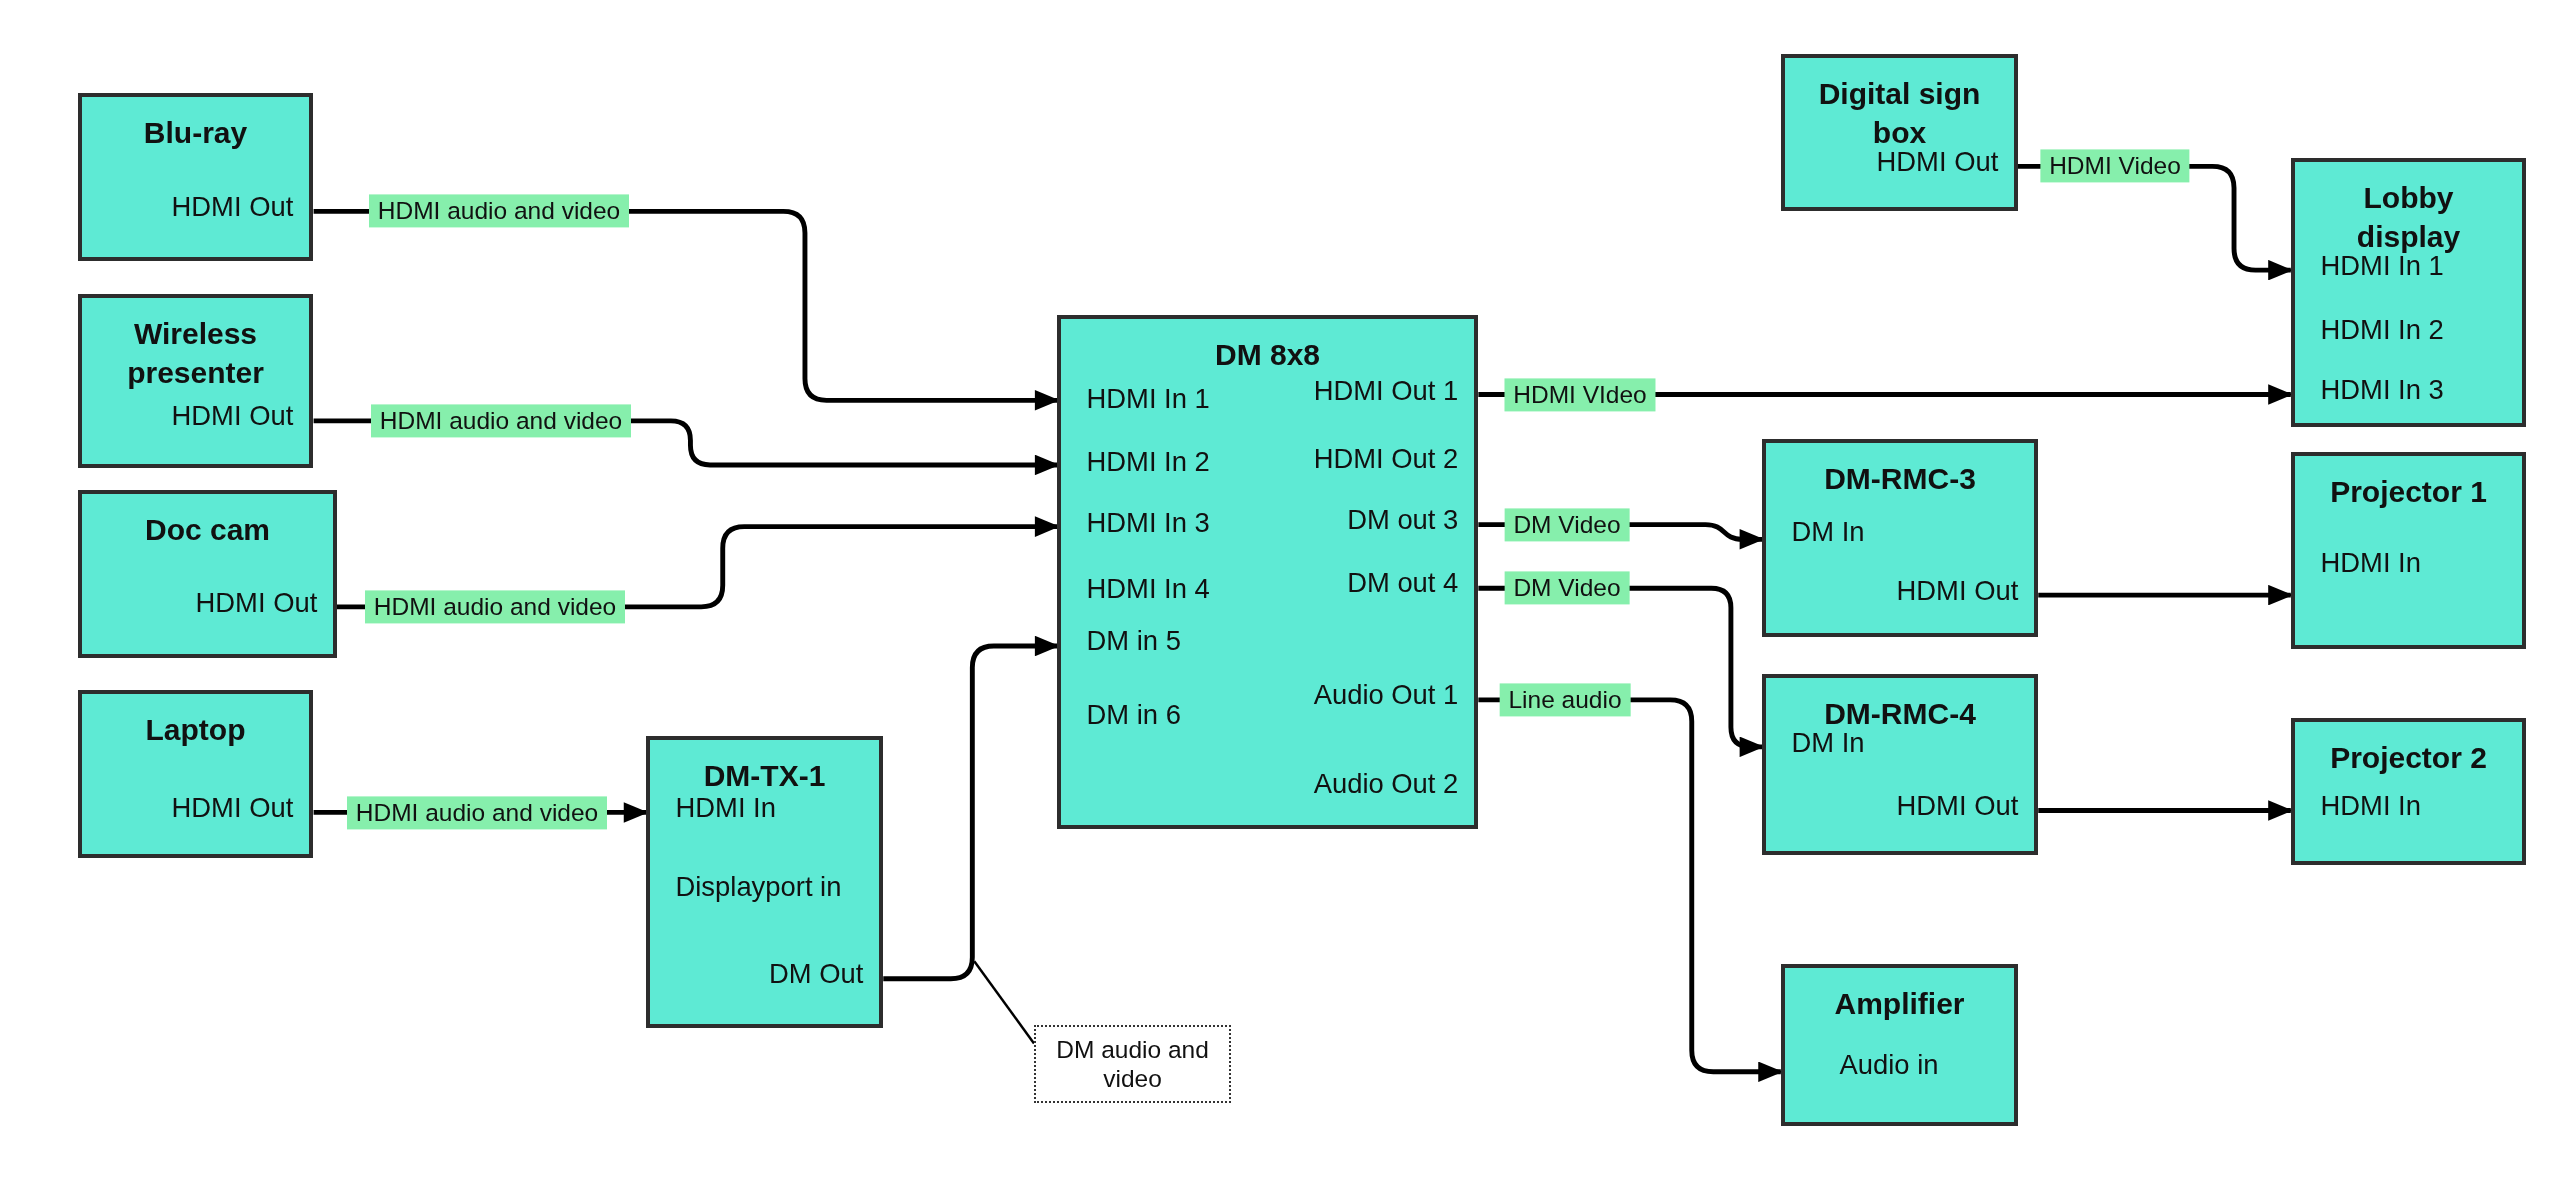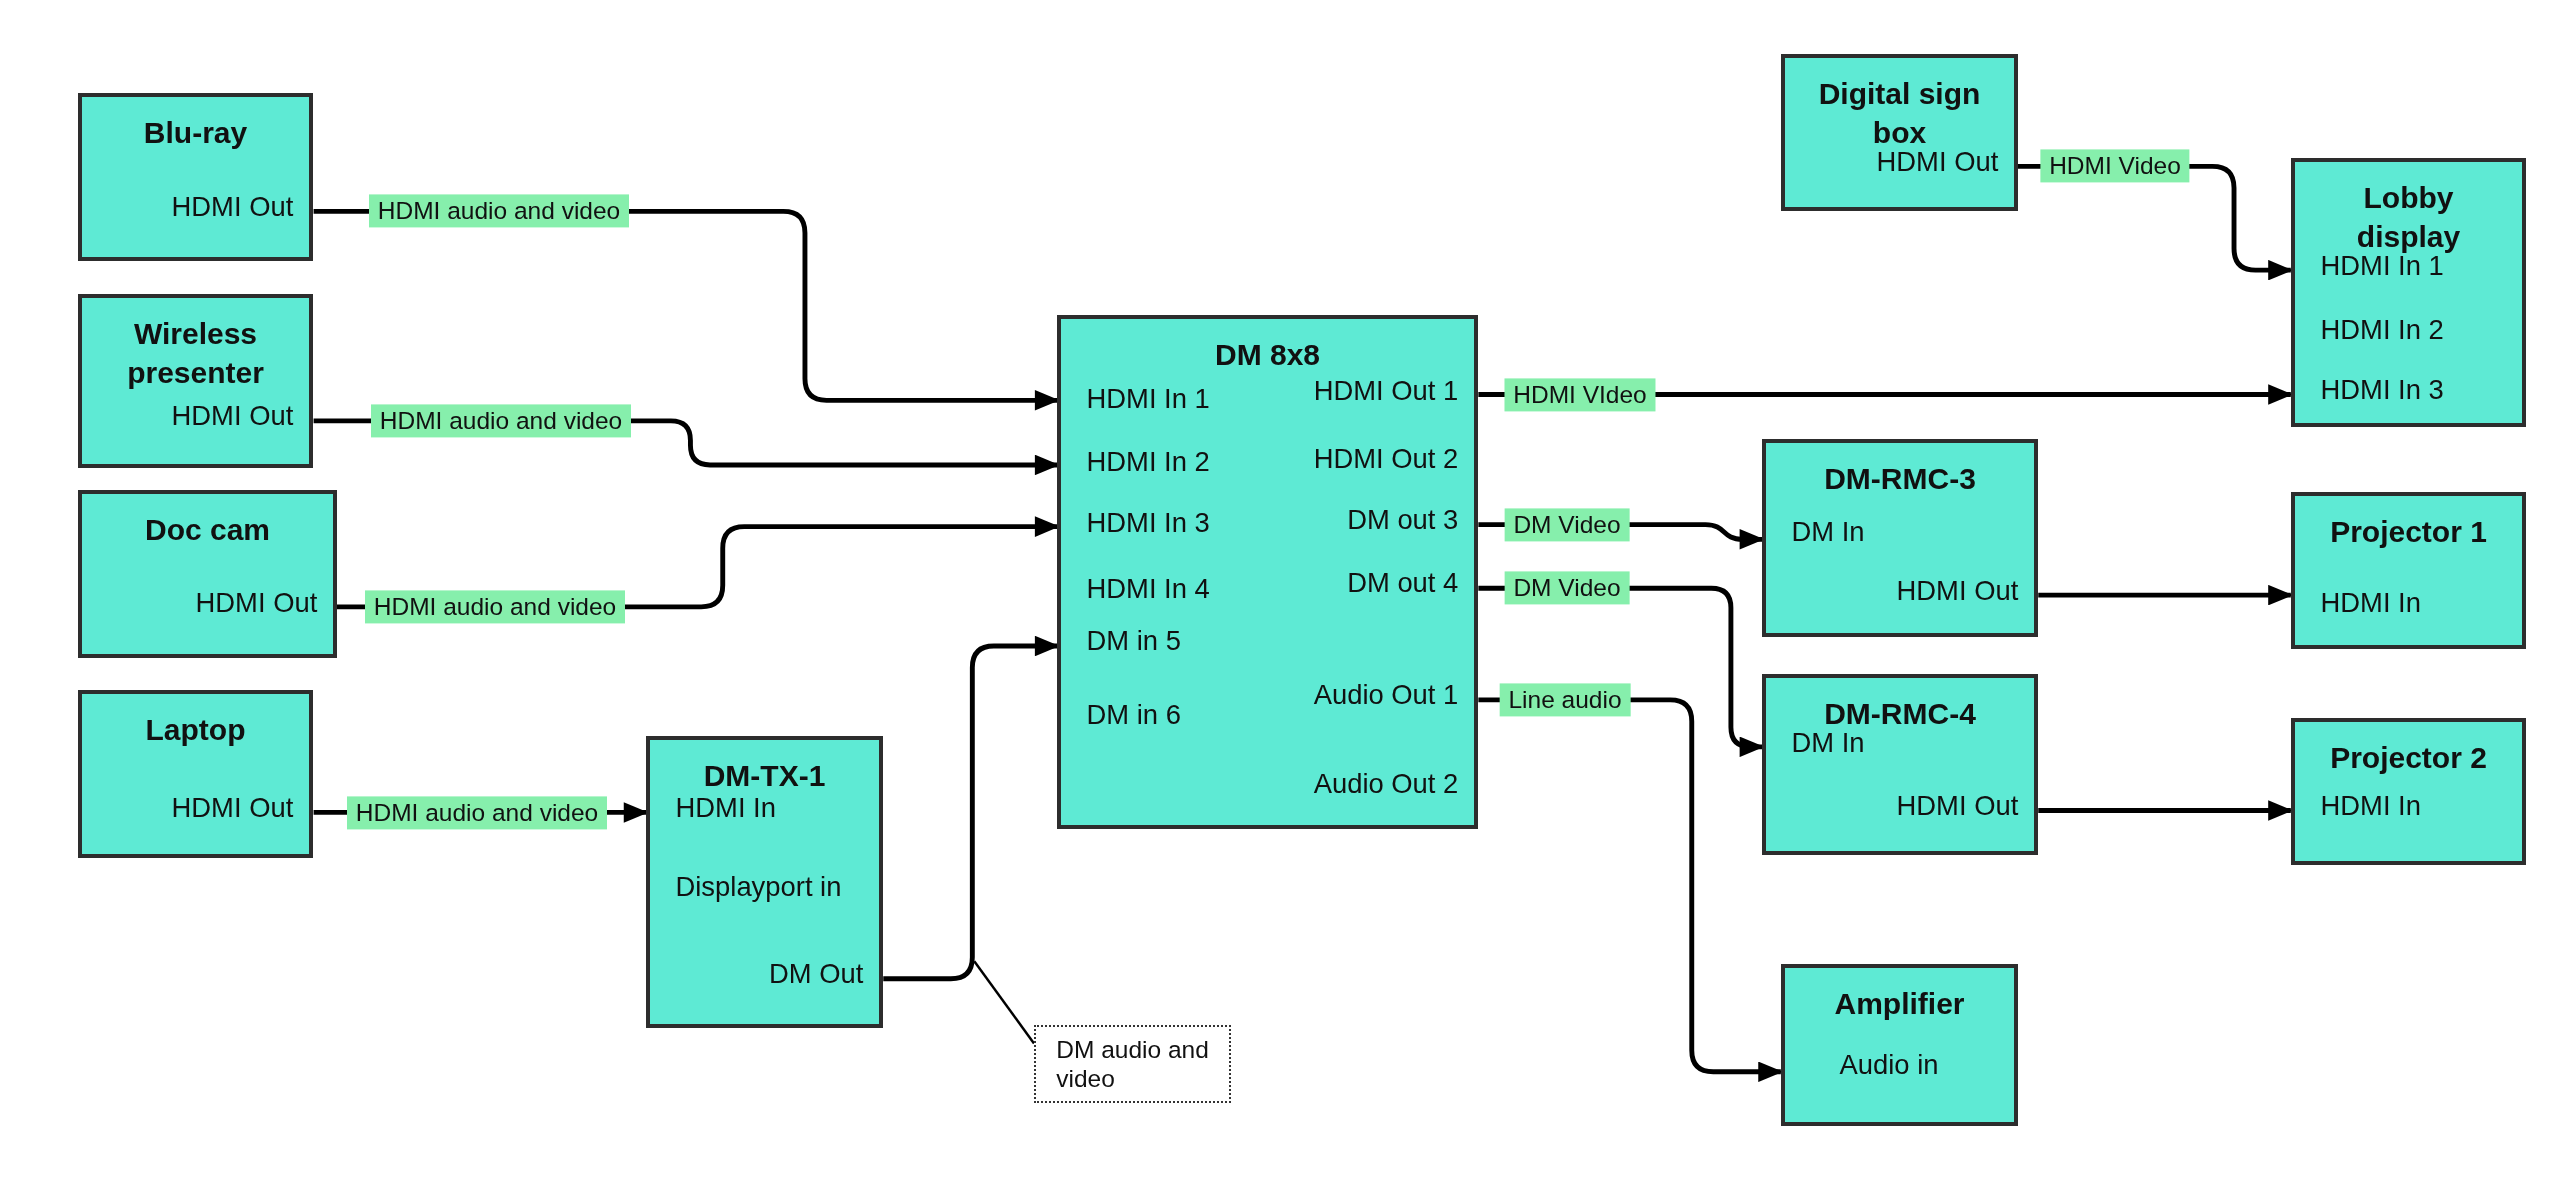--- a/index.html
+++ b/index.html
@@ -63,20 +63,21 @@
     white-space: nowrap;
   }
   .callout {
     position: absolute;
     box-sizing: border-box;
     border: 2px dotted #333333;
     background: #ffffff;
     display: flex;
     align-items: center;
     justify-content: center;
+    text-align: center;
     font-size: 24.5px;
     line-height: 29px;
     white-space: pre-line;
   }
 </style>
 </head>
 <body>
 
 <div class="canvas">
   <svg id="wires" viewBox="0 0 2631 1227" xmlns="http://www.w3.org/2000/svg">
@@ -148,21 +149,21 @@
 display</div>
         <div class="port left" style="top: 103px;">HDMI In 1</div>
         <div class="port left" style="top: 167px;">HDMI In 2</div>
         <div class="port left" style="top: 227px;">HDMI In 3</div>
       </div>
       <div class="node" style="left: 1762px; top: 439px; width: 276px; height: 198px;">
         <div class="node-title">DM-RMC-3</div>
         <div class="port left" style="top: 88px;">DM In</div>
         <div class="port right" style="top: 147px;">HDMI Out</div>
       </div>
-      <div class="node" style="left: 2291px; top: 492px; width: 235px; height: 157px;">
+      <div class="node" style="left: 2291px; top: 452px; width: 235px; height: 197px;">
         <div class="node-title">Projector 1</div>
         <div class="port left" style="top: 106px;">HDMI In</div>
       </div>
       <div class="node" style="left: 1762px; top: 674px; width: 276px; height: 181px;">
         <div class="node-title">DM-RMC-4</div>
         <div class="port left" style="top: 64px;">DM In</div>
         <div class="port right" style="top: 127px;">HDMI Out</div>
       </div>
       <div class="node" style="left: 2291px; top: 718px; width: 235px; height: 147px;">
         <div class="node-title">Projector 2</div>

